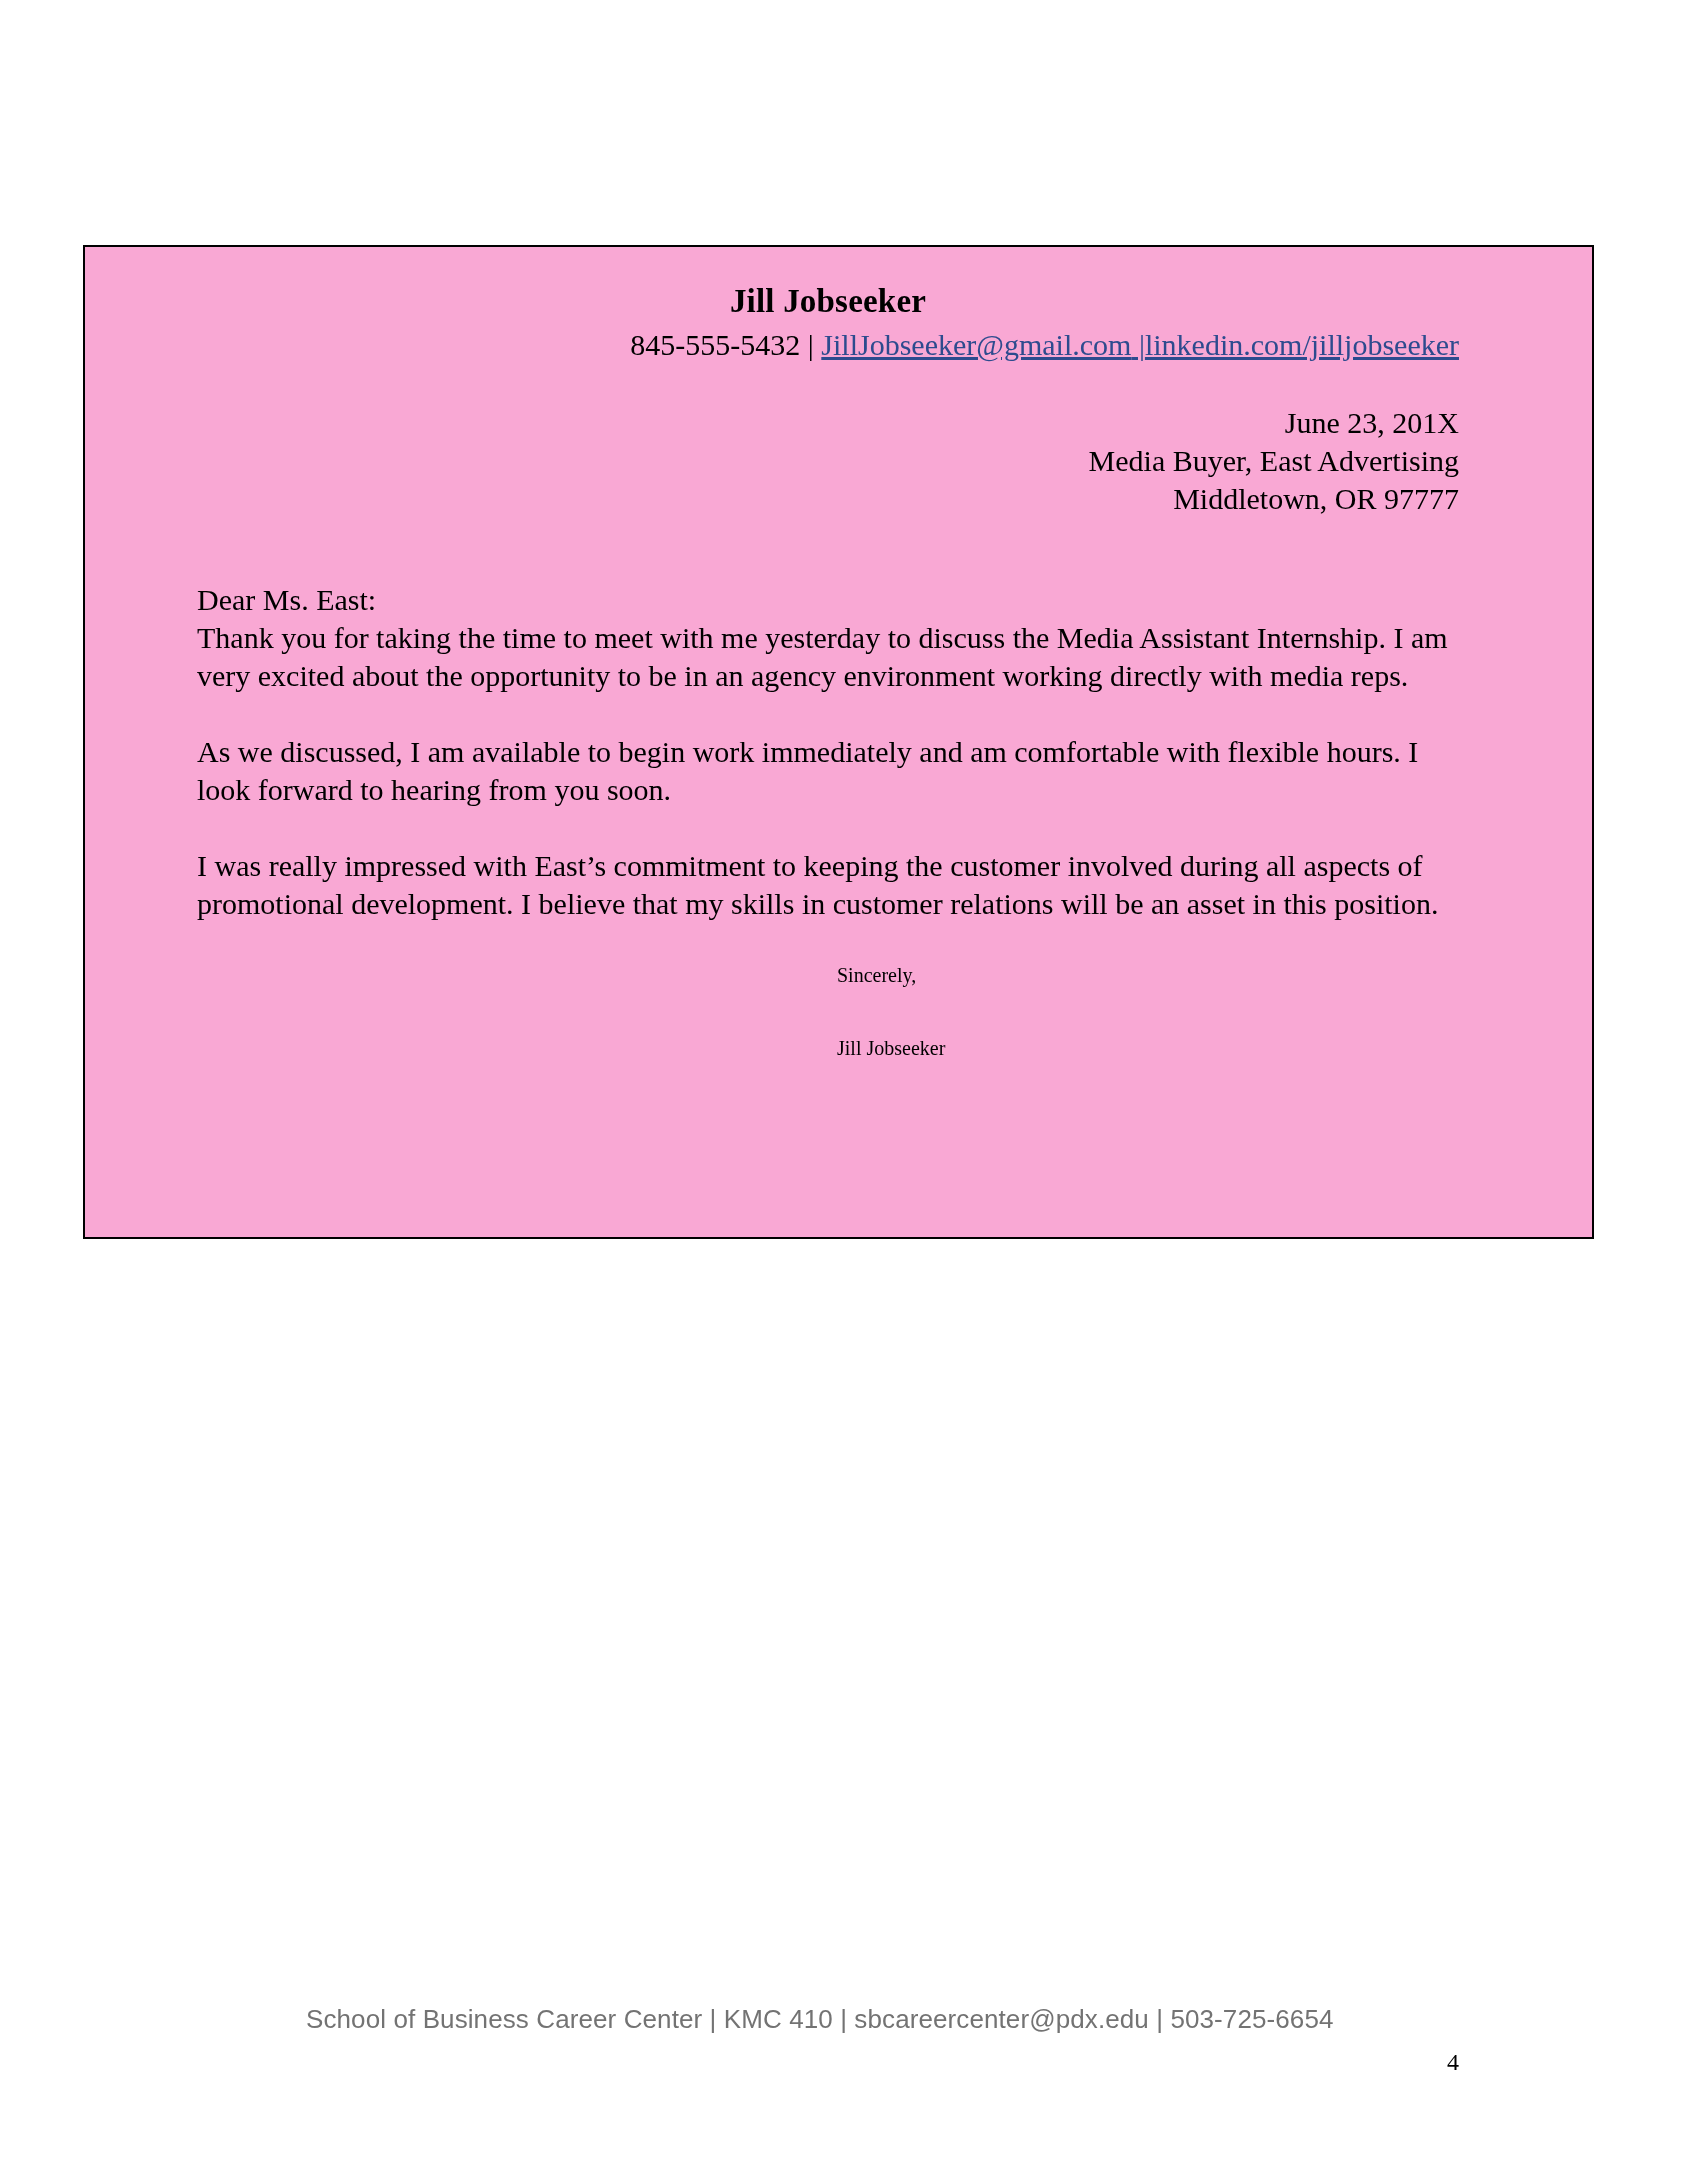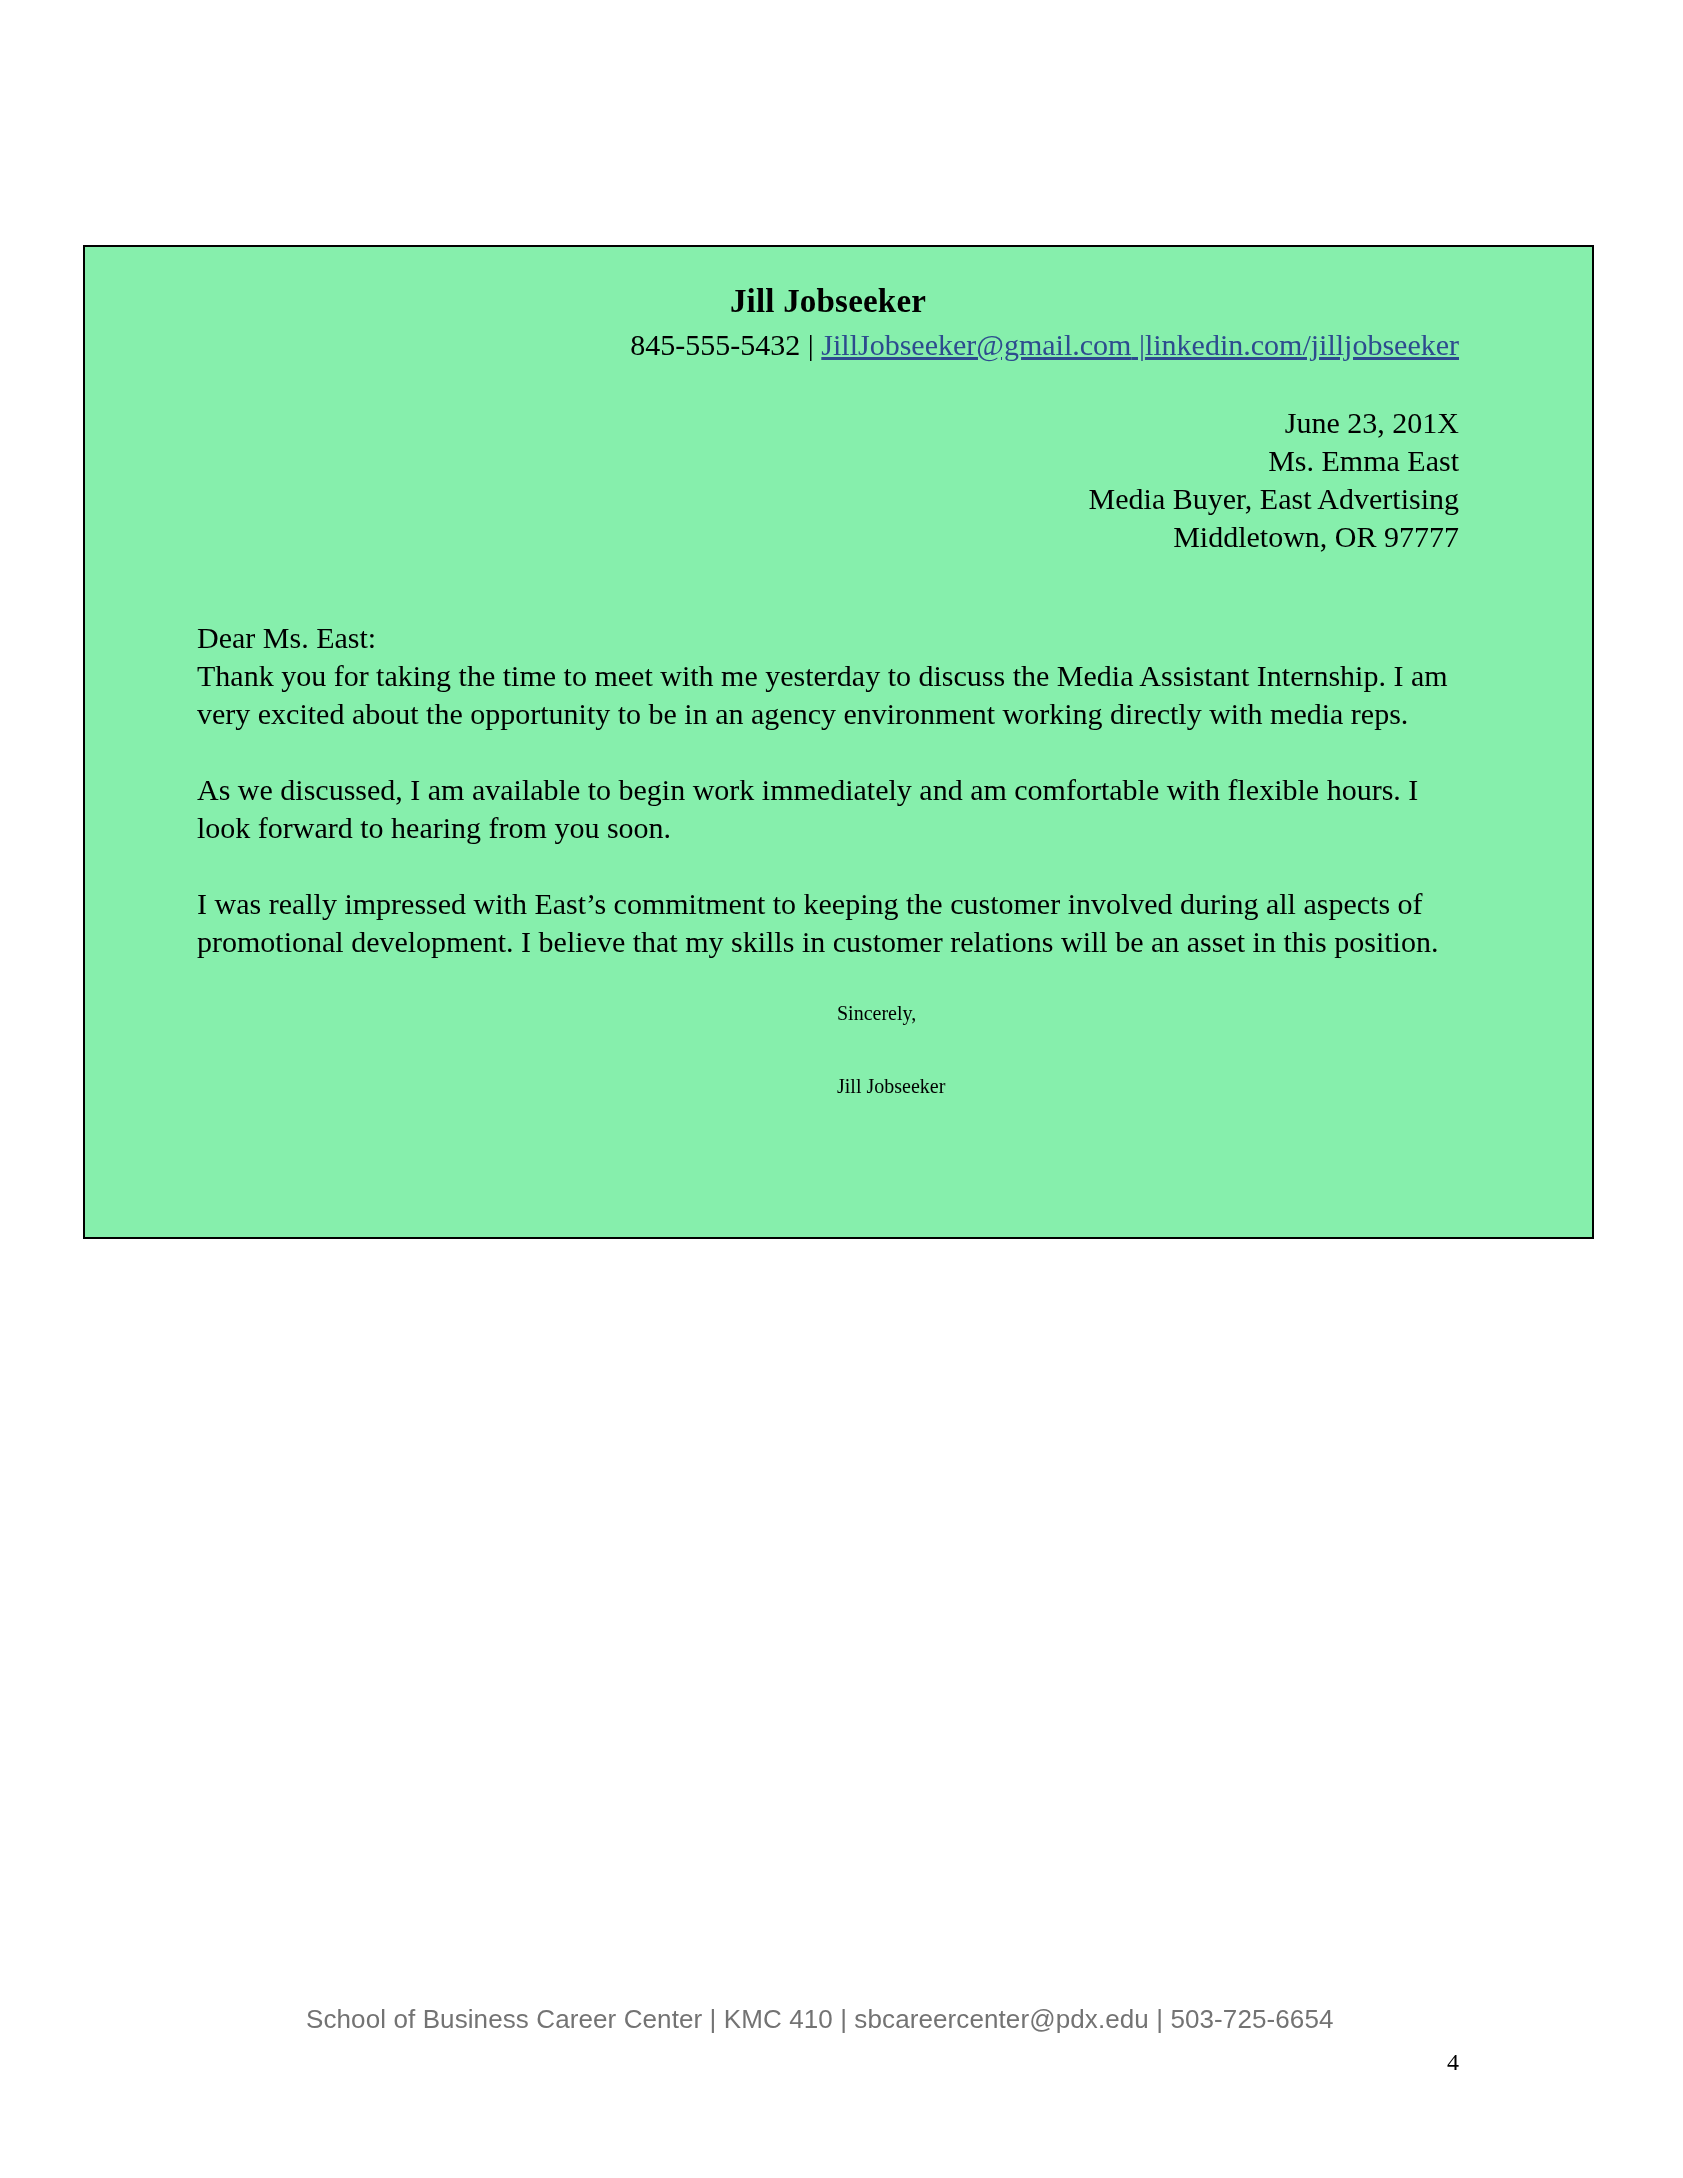--- a/index.html
+++ b/index.html
@@ -18,21 +18,21 @@
 
   
   #letter-box {
     position: absolute;
     left: 83px;
     top: 245px;
     width: 1511px;
     height: 994px;
     border: 2px solid #000000;
     box-sizing: border-box;
-    background: #86efac;
+    background: #f9a8d4;
   }
 
   
   #letter-inner {
     position: absolute;
     left: 112px;   
     top: 0;
     width: 1262px; 
   }
 
@@ -126,21 +126,20 @@
 
     <div id="letterhead">
       <div id="applicant-name">Jill Jobseeker</div>
       <div id="contact-line">
         <span>845-555-5432</span><span class="sep-plain"> | </span><a href="#" class="link">JillJobseeker@gmail.com</a><span class="sep-link"> |</span><a href="#" class="link">linkedin.com/jilljobseeker</a>
       </div>
     </div>
 
     <div id="address-block">
       <div class="addr-line">June 23, 201X</div>
-      <div class="addr-line">Ms. Emma East</div>
       <div class="addr-line">Media Buyer, East Advertising</div>
       <div class="addr-line">Middletown, OR 97777</div>
     </div>
 
     <div id="salutation-block">
       <div class="body-block">Dear Ms. East:</div>
       <div class="body-block">Thank you for taking the time to meet with me yesterday to discuss the Media Assistant Internship. I am very excited about the opportunity to be in an agency environment working directly with media reps.</div>
     </div>
 
     <div id="para-3-block" class="body-block">As we discussed, I am available to begin work immediately and am comfortable with flexible hours. I look forward to hearing from you soon.</div>

